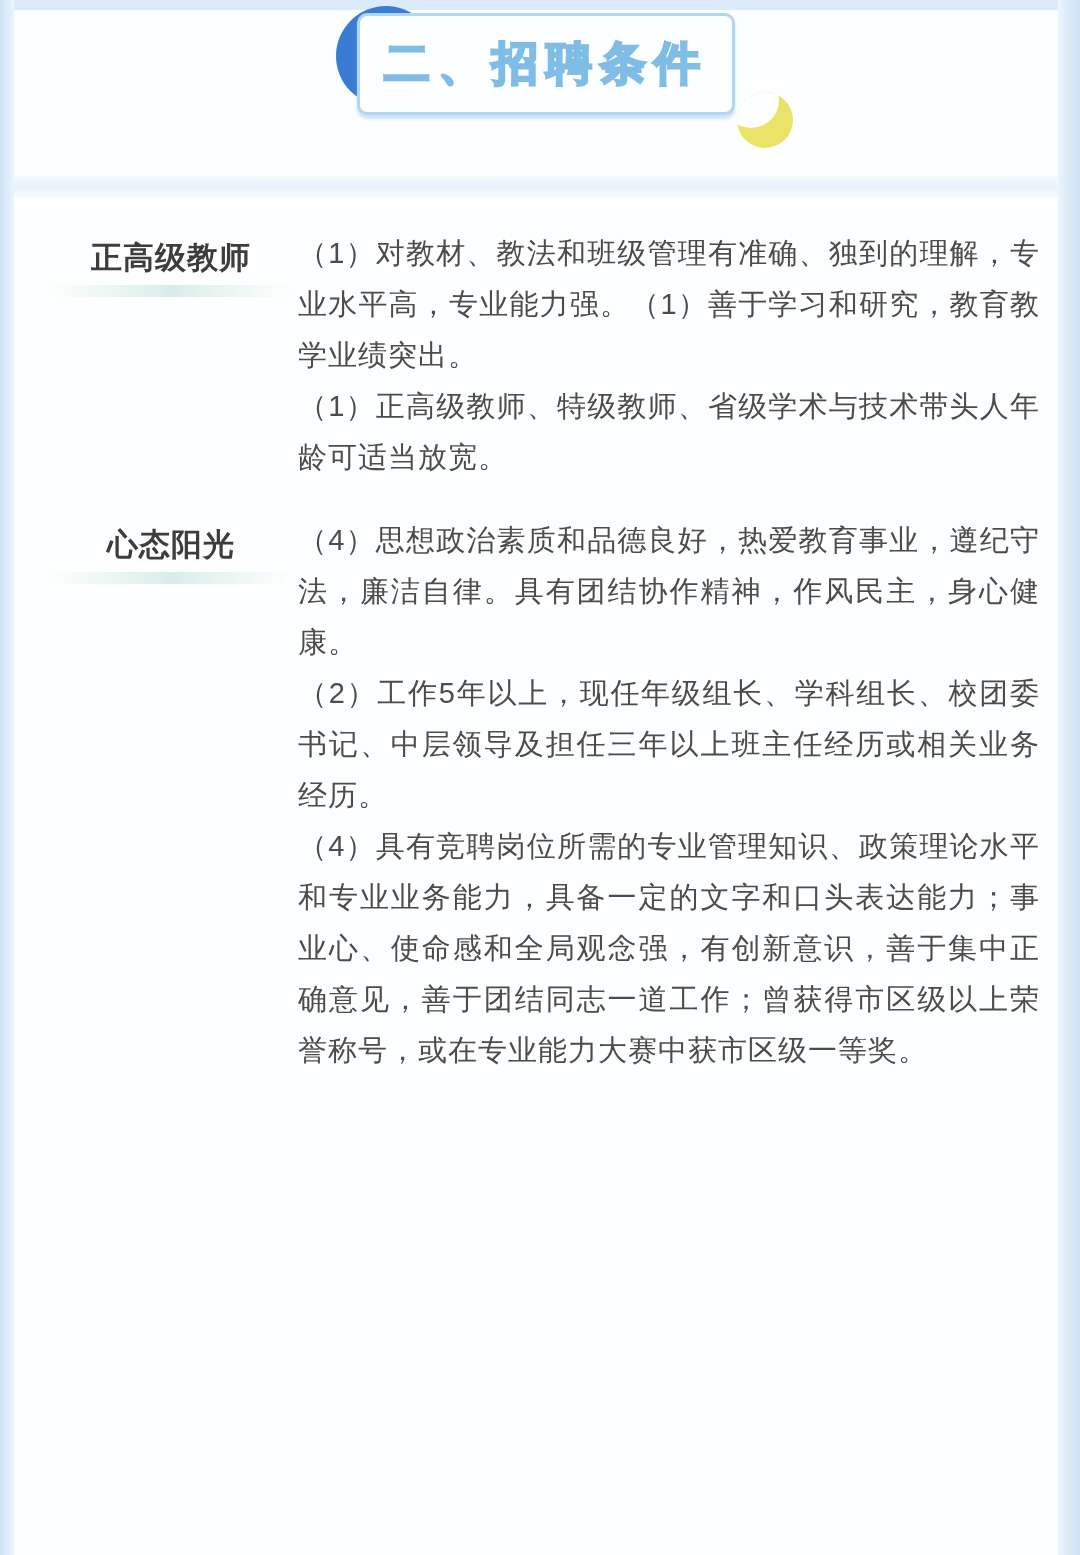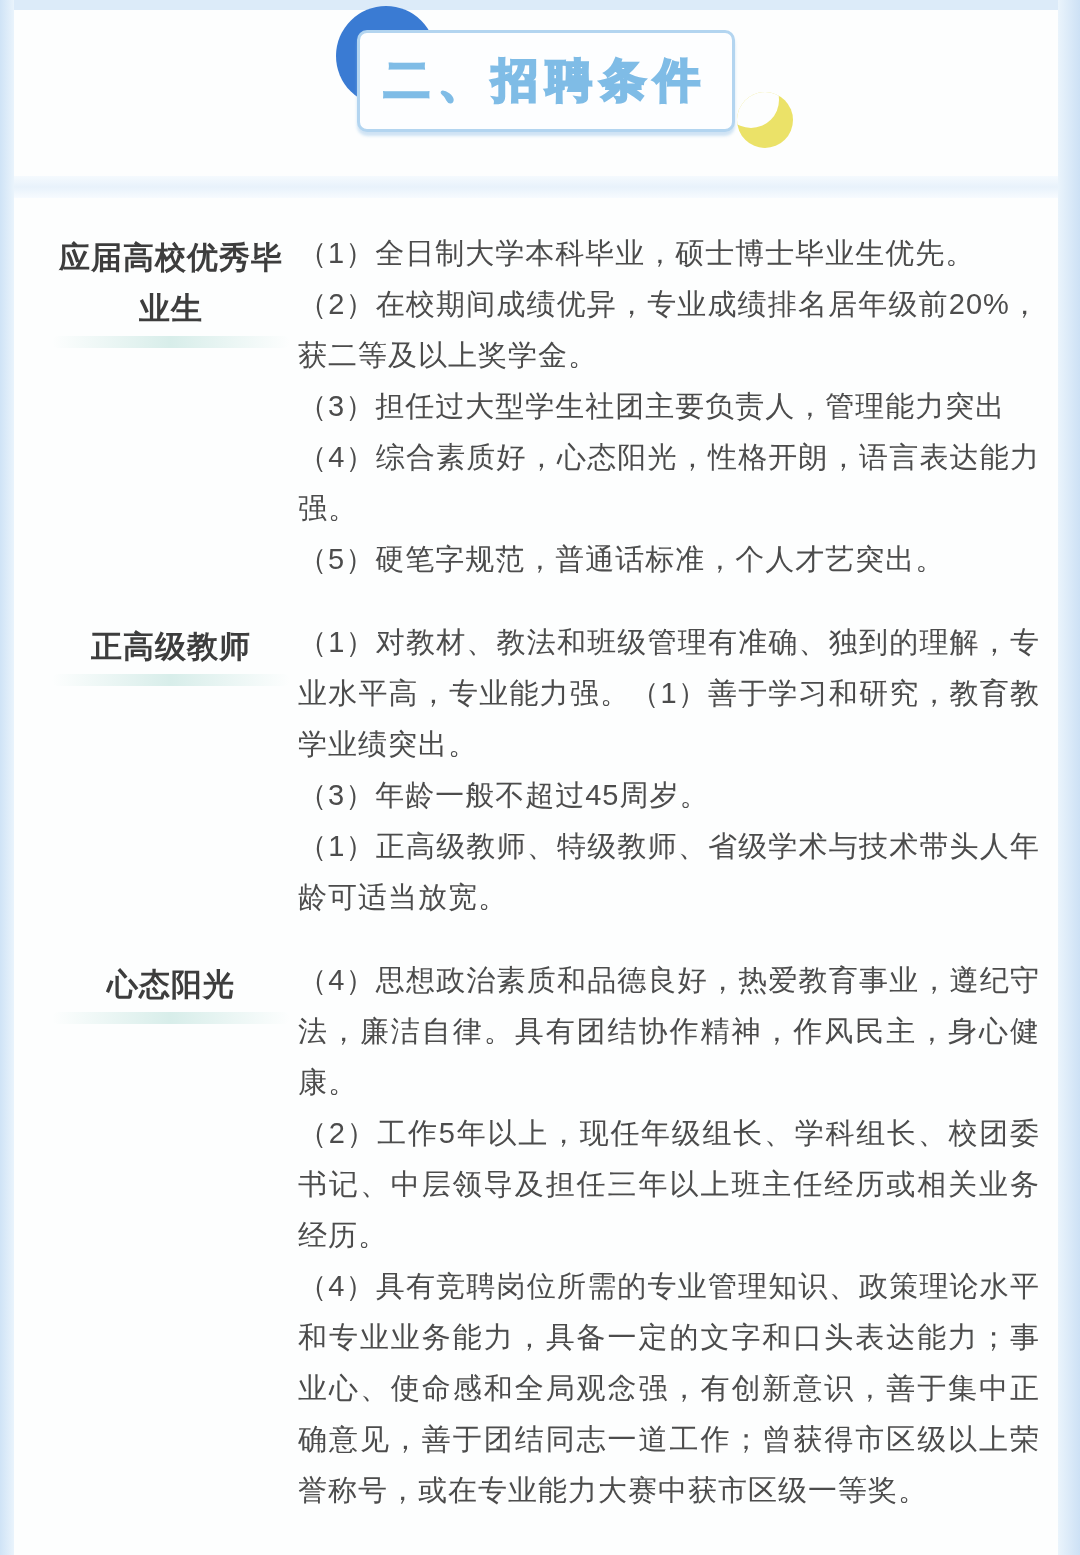--- a/index.html
+++ b/index.html
@@ -14,21 +14,21 @@
                 background:linear-gradient(to right,#cfe3f6,#eaf4fc); }
   .edge-right { position:absolute; top:0; right:0; bottom:0; width:22px;
                 background:linear-gradient(to left,#cde1f5,#eaf4fc); }
   .divider-band { position:absolute; top:176px; left:14px; right:22px; height:22px;
                 background:linear-gradient(to bottom,#f5fafe,#e8f2fb 50%,#f7fbff); }
 
   
   .header { position:absolute; top:0; left:0; right:0; height:176px; }
   .blue-circle { position:absolute; left:336px; top:6px; width:100px; height:100px;
                 border-radius:50%; background:#3a7bd3; }
-  .badge { position:absolute; left:357px; top:30px; width:372px; height:96px;
+  .badge { position:absolute; left:357px; top:13px; width:372px; height:96px;
            background:#fdfeff; border:3px solid #b3d5f0; border-radius:10px;
            box-shadow:0 4px 3px rgba(150,195,232,.45);
            display:flex; align-items:center; justify-content:center; }
   .badge-title {
     font-size:46px; font-weight:bold; letter-spacing:8px;
     color:#f2fafe; -webkit-text-stroke:2.4px #7fbce6;
     text-shadow:0 0 1px #b9dcf3;
   }
   .moon { position:absolute; left:737px; top:92px; width:56px; height:56px;
           border-radius:50%; background:#ebe268; overflow:hidden; }
@@ -59,40 +59,27 @@
 <div class="header">
   <div class="blue-circle"></div>
   <div class="badge">
     <span class="badge-title">二、招聘条件</span>
   </div>
   <div class="moon"></div>
 </div>
 
 <div class="content">
 
-  <div class="section">
-    <div class="label-col">
-      <div class="label-text">应届高校优秀毕业生</div>
-    </div>
-    <div class="items-col">
-      <p class="item">（1）全日制大学本科毕业，硕士博士毕业生优先。</p>
-      <p class="item">（2）在校期间成绩优异，专业成绩排名居年级前20%，获二等及以上奖学金。</p>
-      <p class="item">（3）担任过大型学生社团主要负责人，管理能力突出</p>
-      <p class="item">（4）综合素质好，心态阳光，性格开朗，语言表达能力强。</p>
-      <p class="item">（5）硬笔字规范，普通话标准，个人才艺突出。</p>
-    </div>
-  </div>
 
   <div class="section">
     <div class="label-col">
       <div class="label-text">正高级教师</div>
     </div>
     <div class="items-col">
       <p class="item">（1）对教材、教法和班级管理有准确、独到的理解，专业水平高，专业能力强。（1）善于学习和研究，教育教学业绩突出。</p>
-      <p class="item">（3）年龄一般不超过45周岁。</p>
       <p class="item">（1）正高级教师、特级教师、省级学术与技术带头人年龄可适当放宽。</p>
     </div>
   </div>
 
   <div class="section">
     <div class="label-col">
       <div class="label-text">心态阳光</div>
     </div>
     <div class="items-col">
       <p class="item">（4）思想政治素质和品德良好，热爱教育事业，遵纪守法，廉洁自律。具有团结协作精神，作风民主，身心健康。</p>

